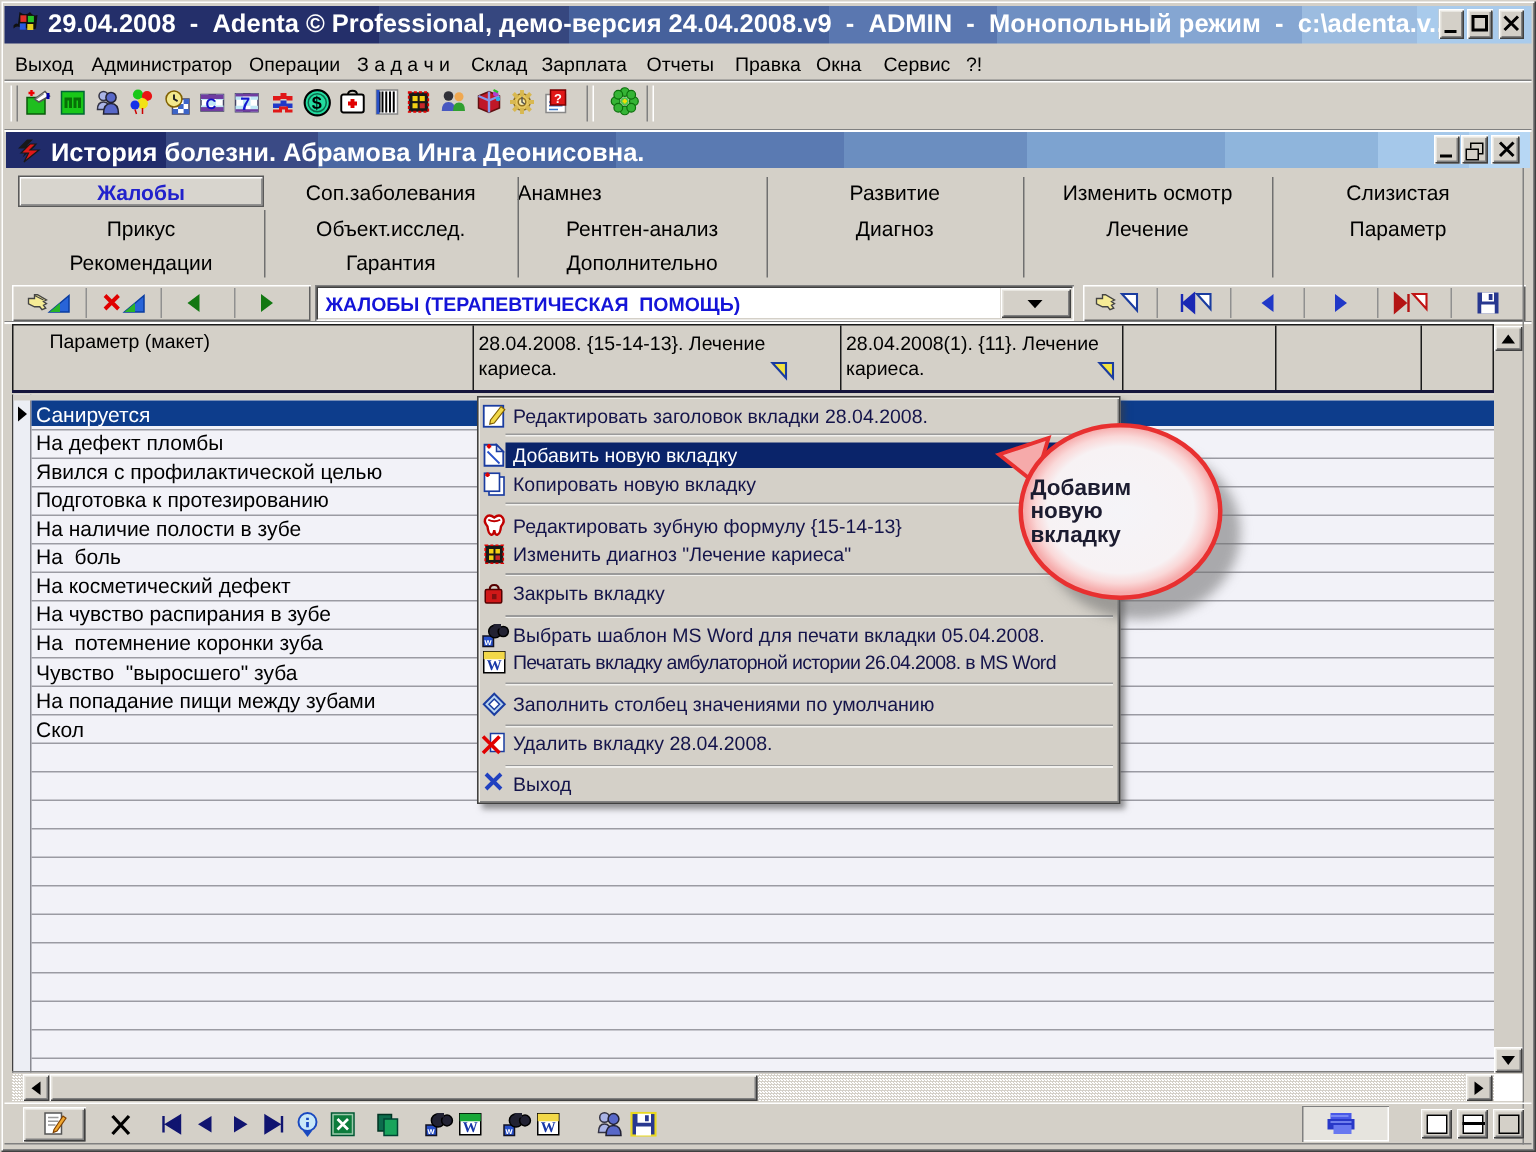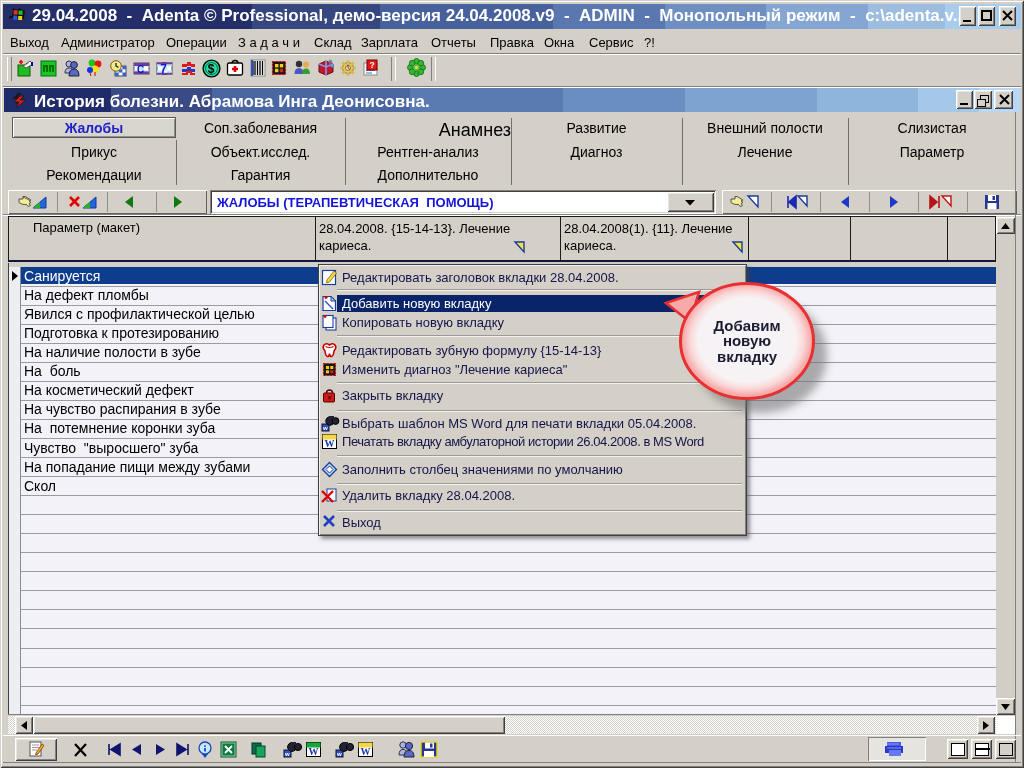--- a/index.html
+++ b/index.html
@@ -204,23 +204,23 @@
 <div class="ab" style="left:977px;top:99px;width:7px;height:6px;border:1px solid #000;background:#d4d0c8"></div>
 <div class="btn3d" style="left:994px;top:90px;width:19px;height:19px"></div>
 <svg class="ab" style="left:999px;top:94px" width="11" height="11" viewBox="0 0 11 11">
     <path d="M1 1 L10 10 M10 1 L1 10" stroke="#000" stroke-width="2"></path>
   </svg>
 
 <div class="ab" style="left:12px;top:117px;width:164px;height:21px;background:#d8d5ce;
  border:1px solid #5a5a5a;box-sizing:border-box;box-shadow:inset 1px 1px 0 #fff,inset -1px -1px 0 #909090"></div>
 <div class="txt" style="left:12px;top:120px;width:164px;text-align:center;font-size:14px;font-weight:bold;color:#2222cc">Жалобы</div>
 <div class="txt" style="left:176px;top:120px;width:169px;text-align:center;font-size:14px">Соп.заболевания</div>
-<div class="txt" style="left:345px;top:120px;width:166px;text-align:right;font-size:18px">Анамнез</div>
+<div class="txt" style="left:345px;top:120px;width:166px;text-align:left;font-size:14px">Анамнез</div>
 <div class="txt" style="left:511px;top:120px;width:171px;text-align:center;font-size:14px">Развитие</div>
-<div class="txt" style="left:682px;top:120px;width:166px;text-align:center;font-size:14px">Внешний полости</div>
+<div class="txt" style="left:682px;top:120px;width:166px;text-align:center;font-size:14px">Изменить осмотр</div>
 <div class="txt" style="left:848px;top:120px;width:168px;text-align:center;font-size:14px">Слизистая</div>
 <div class="txt" style="left:12px;top:144px;width:164px;text-align:center;font-size:14px">Прикус</div>
 <div class="txt" style="left:176px;top:144px;width:169px;text-align:center;font-size:14px">Объект.исслед.</div>
 <div class="txt" style="left:345px;top:144px;width:166px;text-align:center;font-size:14px">Рентген-анализ</div>
 <div class="txt" style="left:511px;top:144px;width:171px;text-align:center;font-size:14px">Диагноз</div>
 <div class="txt" style="left:682px;top:144px;width:166px;text-align:center;font-size:14px">Лечение</div>
 <div class="txt" style="left:848px;top:144px;width:168px;text-align:center;font-size:14px">Параметр</div>
 <div class="txt" style="left:12px;top:167px;width:164px;text-align:center;font-size:14px">Рекомендации</div>
 <div class="txt" style="left:176px;top:167px;width:169px;text-align:center;font-size:14px">Гарантия</div>
 <div class="txt" style="left:345px;top:167px;width:166px;text-align:center;font-size:14px">Дополнительно</div>
@@ -555,13 +555,13 @@
   <stop offset="0%" stop-color="#f5f4f8"></stop>
   <stop offset="68%" stop-color="#f7f2f4"></stop>
   <stop offset="79%" stop-color="#fad8d8"></stop>
   <stop offset="89%" stop-color="#f6acac"></stop>
   <stop offset="100%" stop-color="#f5a2a2"></stop>
  </radialGradient>
  </defs>
  <polygon points="16,28 49,17 40,47" fill="#f6aaaa" stroke="#e83030" stroke-width="2.6"></polygon>
  <ellipse cx="97" cy="66" rx="66.5" ry="57.5" fill="url(#bg1)" stroke="#e83030" stroke-width="3"></ellipse>
 </svg>
-<div class="txt" style="left:687px;top:317.5px;width:120px;text-align:center;font-size:15px;font-weight:bold;color:#1c1c30;line-height:15.5px;white-space:normal">Добавим<br>новую<br>вкладку</div>
+<div class="txt" style="left:687px;top:317.5px;width:120px;font-size:15px;font-weight:bold;color:#1c1c30;line-height:15.5px;white-space:normal">Добавим<br>новую<br>вкладку</div>
 
 </body></html>

